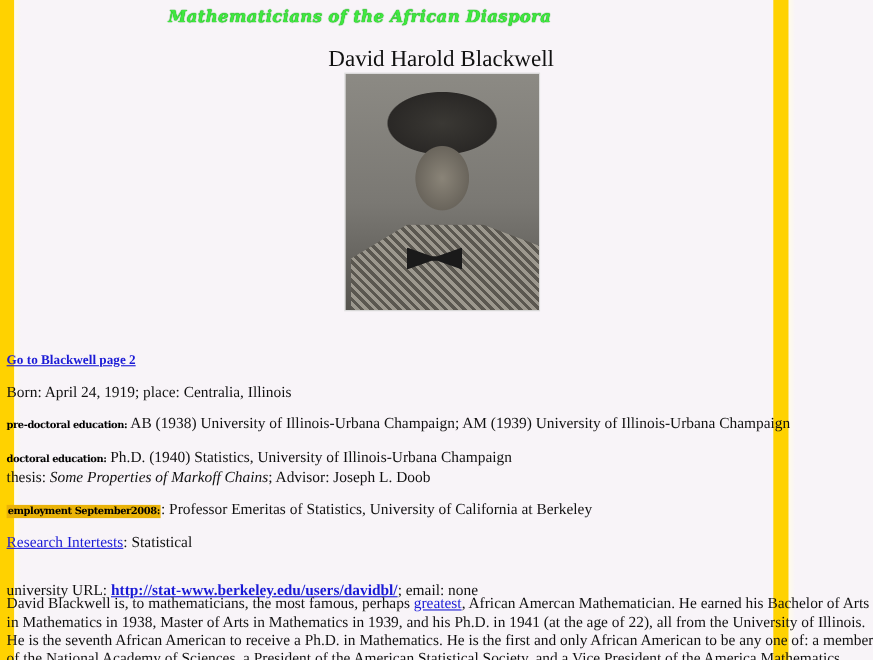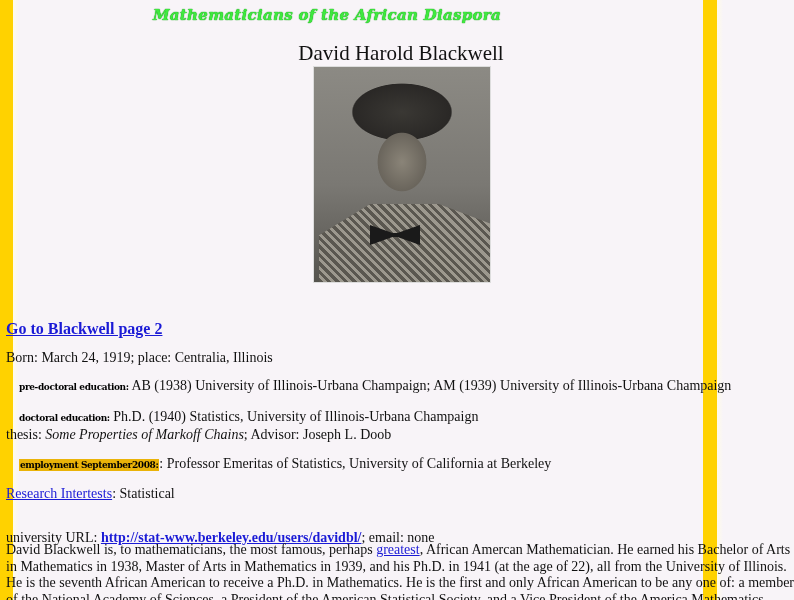--- a/index.html
+++ b/index.html
@@ -40,24 +40,24 @@
                 #6d6a62;
     clip-path: polygon(0 40%, 30% 0, 70% 0, 100% 25%, 100% 100%, 0 100%);
   }
   .photo .tie {
     position: absolute; left: 56px; top: 158px; width: 50px; height: 20px;
     background: #1a1a1a;
     clip-path: polygon(0 0, 45% 40%, 55% 40%, 100% 0, 100% 100%, 55% 60%, 45% 60%, 0 100%);
   }
   .row { position: absolute; left: 6px; font-size: 14px; white-space: nowrap; }
   a { color: #1a1ad6; text-decoration: underline; }
-  .link-big { font-size: 16px; font-weight: bold; color: #1a1ad6; text-decoration: underline; }
+  .link-big { font-size: 12px; font-weight: bold; color: #1a1ad6; text-decoration: underline; }
   .lbl {
     font-family: "DejaVu Serif", serif; font-weight: bold; font-size: 9px;
-    letter-spacing: -0.4px; color: #000; margin-left: 13px;
+    letter-spacing: -0.4px; color: #000;
   }
   .lbl.boxed { background: #eab308; padding: 1px 1px; }
   .url { font-weight: bold; }
   .para {
     position: absolute; left: 6px; top: 542px; width: 790px;
     font-size: 14px; line-height: 16.5px;
   }
 </style>
 </head>
 <body>
@@ -73,21 +73,21 @@
 
   <div class="photo">
     <div class="jacket"></div>
     <div class="tie"></div>
   </div>
 
   <div class="row" style="top:320px;">
     <a href="#" class="link-big">Go to Blackwell page 2</a>
   </div>
 
-  <div class="row" style="top:350px;">Born: March 24, 1919; place: Centralia, Illinois</div>
+  <div class="row" style="top:350px;">Born: April 24, 1919; place: Centralia, Illinois</div>
 
   <div class="row" style="top:378px;">
     <span class="lbl">pre-doctoral education:</span><span> AB (1938) University of Illinois-Urbana Champaign; AM (1939) University of Illinois-Urbana Champaign</span>
   </div>
 
   <div class="row" style="top:409px;">
     <span class="lbl">doctoral education:</span><span> Ph.D. (1940) Statistics, University of Illinois-Urbana Champaign</span>
   </div>
 
   <div class="row" style="top:427px;text-align:right;">

